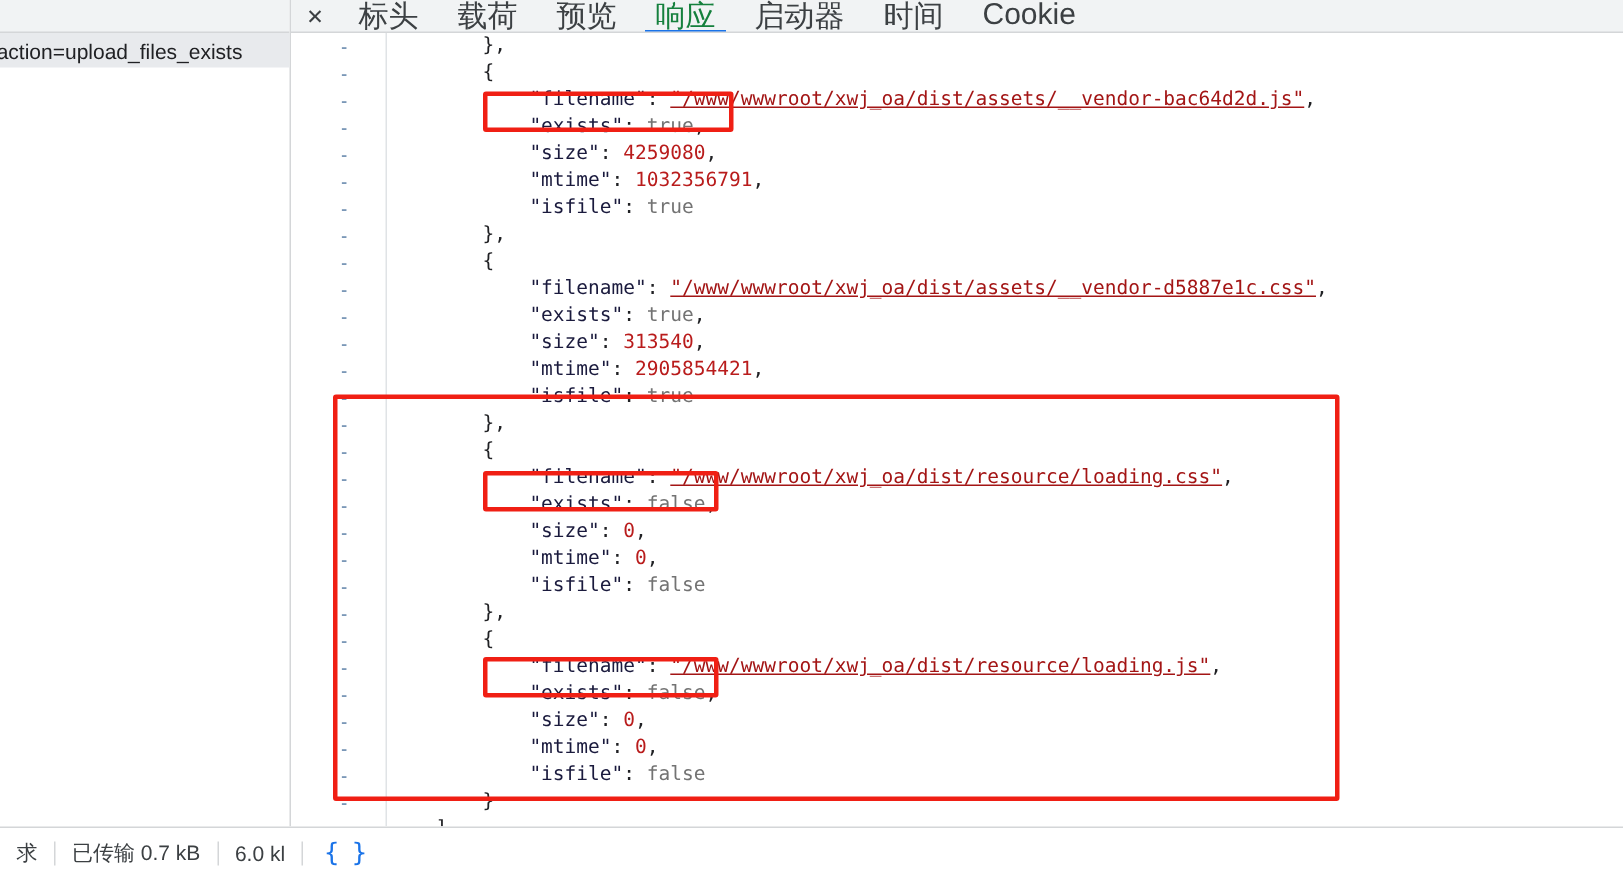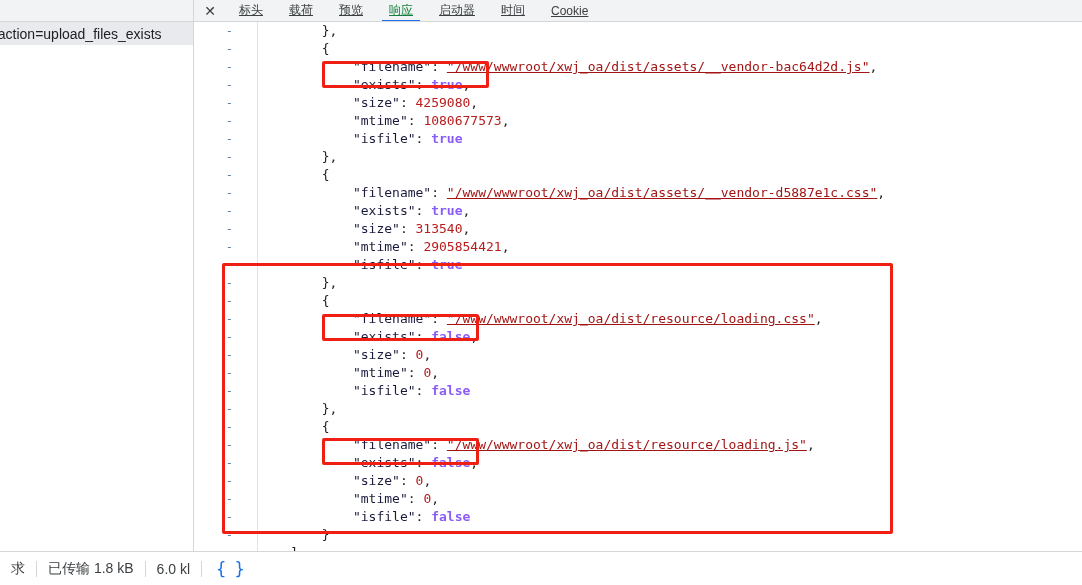--- a/index.html
+++ b/index.html
@@ -35,26 +35,25 @@
     font-size: 14px;
     line-height: 1;
     flex: 0 0 auto;
     cursor: pointer;
   }
   .tab {
     position: relative;
     height: 22px;
     padding: 0 13px;
     display: flex; align-items: center;
-    font-size: 12px;
+    font-size: 20px;
     color: #3c4043;
     white-space: nowrap;
     cursor: pointer;
     flex: 0 0 auto;
-    text-decoration: underline;
   }
   .tab.active { color: #15803d; font-weight: 400; }
   .tab.active::after {
     content: "";
     position: absolute;
     left: 6px; right: 6px; bottom: 0;
     height: 2px;
     background: #1a73e8;
   }
 
@@ -122,21 +121,21 @@
     line-height: 18px;
     white-space: pre;
     font-family: "DejaVu Sans Mono", monospace;
     font-size: 13px;
     color: #202124;
   }
   .tok-punc { color: #202124; }
   .tok-key  { color: #1a1a3d; }
   .tok-str-url { color: #a31515; text-decoration: underline; text-decoration-color: #a31515; }
   .tok-num  { color: #b91c1c; }
-  .tok-bool { color: #8b5cf6; font-weight: bold; }
+  .tok-bool { color: #737373; }
 
   
   .redbox {
     position: absolute;
     border: 3px solid #f01f14;
     border-radius: 2px;
     pointer-events: none;
     background: transparent;
   }
 
@@ -242,21 +241,21 @@
         <div class="gutter-line">-</div>
         <div class="gutter-line">-</div>
         <div class="gutter-line">-</div>
       </div>
     <div class="codearea" id="code-host">
         <div class="code-line"><span>        </span><span class="tok-punc">},</span></div>
         <div class="code-line"><span>        </span><span class="tok-punc">{</span></div>
         <div class="code-line"><span>            </span><span class="tok-key">"filename"</span><span class="tok-punc">: </span><span class="tok-str-url">"/www/wwwroot/xwj_oa/dist/assets/__vendor-bac64d2d.js"</span><span class="tok-punc">,</span></div>
         <div class="code-line"><span>            </span><span class="tok-key">"exists"</span><span class="tok-punc">: </span><span class="tok-bool">true</span><span class="tok-punc">,</span></div>
         <div class="code-line"><span>            </span><span class="tok-key">"size"</span><span class="tok-punc">: </span><span class="tok-num">4259080</span><span class="tok-punc">,</span></div>
-        <div class="code-line"><span>            </span><span class="tok-key">"mtime"</span><span class="tok-punc">: </span><span class="tok-num">1080677573</span><span class="tok-punc">,</span></div>
+        <div class="code-line"><span>            </span><span class="tok-key">"mtime"</span><span class="tok-punc">: </span><span class="tok-num">1032356791</span><span class="tok-punc">,</span></div>
         <div class="code-line"><span>            </span><span class="tok-key">"isfile"</span><span class="tok-punc">: </span><span class="tok-bool">true</span></div>
         <div class="code-line"><span>        </span><span class="tok-punc">},</span></div>
         <div class="code-line"><span>        </span><span class="tok-punc">{</span></div>
         <div class="code-line"><span>            </span><span class="tok-key">"filename"</span><span class="tok-punc">: </span><span class="tok-str-url">"/www/wwwroot/xwj_oa/dist/assets/__vendor-d5887e1c.css"</span><span class="tok-punc">,</span></div>
         <div class="code-line"><span>            </span><span class="tok-key">"exists"</span><span class="tok-punc">: </span><span class="tok-bool">true</span><span class="tok-punc">,</span></div>
         <div class="code-line"><span>            </span><span class="tok-key">"size"</span><span class="tok-punc">: </span><span class="tok-num">313540</span><span class="tok-punc">,</span></div>
         <div class="code-line"><span>            </span><span class="tok-key">"mtime"</span><span class="tok-punc">: </span><span class="tok-num">2905854421</span><span class="tok-punc">,</span></div>
         <div class="code-line"><span>            </span><span class="tok-key">"isfile"</span><span class="tok-punc">: </span><span class="tok-bool">true</span></div>
         <div class="code-line"><span>        </span><span class="tok-punc">},</span></div>
         <div class="code-line"><span>        </span><span class="tok-punc">{</span></div>
@@ -280,20 +279,20 @@
   <div id="annot-host">
       <div class="redbox" style="left: 322px; top: 61px; width: 167px; height: 27px; border-color: rgb(240, 31, 20);"></div>
       <div class="redbox" style="left: 222px; top: 263px; width: 671px; height: 271px; border-color: rgb(240, 31, 20);"></div>
       <div class="redbox" style="left: 322px; top: 314px; width: 157px; height: 27px; border-color: rgb(240, 31, 20);"></div>
       <div class="redbox" style="left: 322px; top: 438px; width: 157px; height: 27px; border-color: rgb(240, 31, 20);"></div>
     </div>
 
   <div class="statusbar">
     <div class="status-item">求</div>
     <div class="status-sep"></div>
-    <div class="status-item">已传输 1.8 kB</div>
+    <div class="status-item">已传输 0.7 kB</div>
     <div class="status-sep"></div>
     <div class="status-item">6.0 kl</div>
     <div class="status-sep"></div>
     <div class="status-json">{ }</div>
   </div>
 
 </div>
 
 </body></html>

